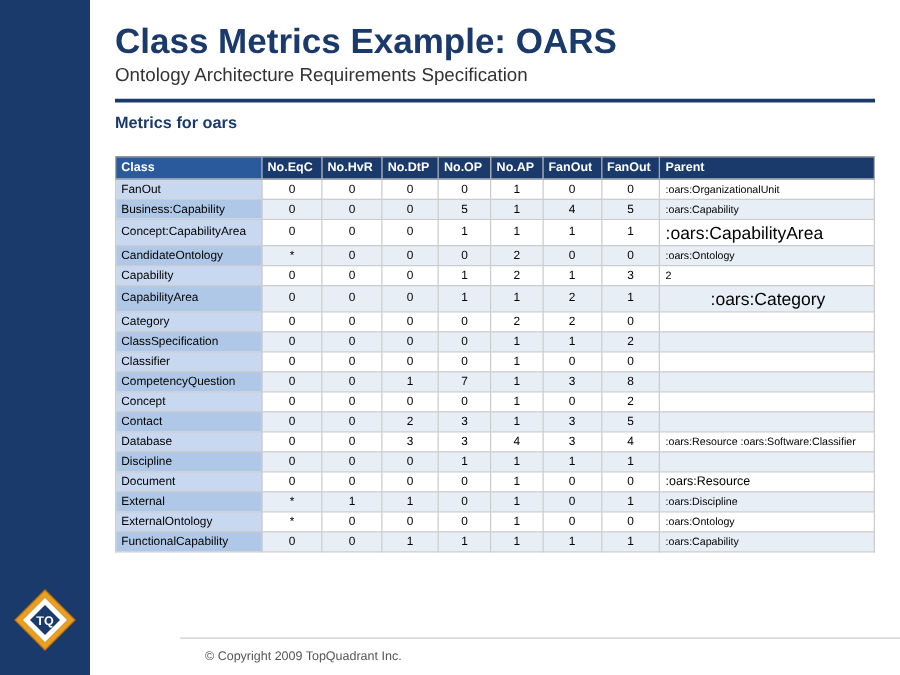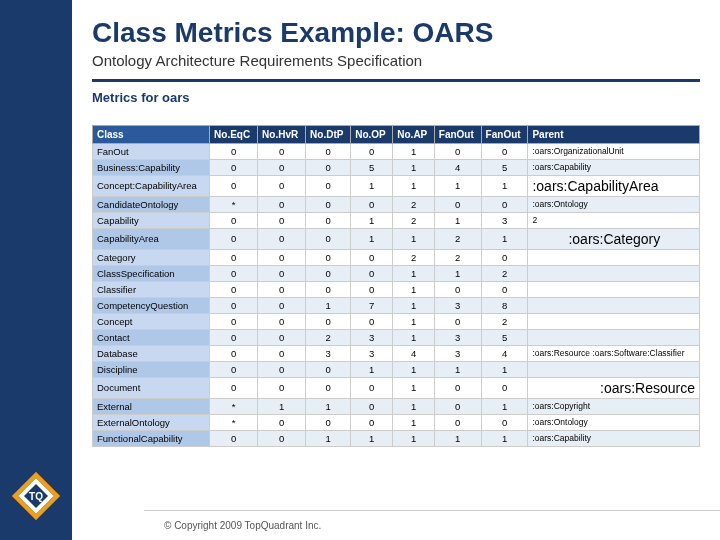--- a/index.html
+++ b/index.html
@@ -353,32 +353,32 @@
           </tr>
           <tr>
             <td class="class-col">Document</td>
             <td style="text-align: center;">0</td>
             <td style="text-align: center;">0</td>
             <td style="text-align: center;">0</td>
             <td style="text-align: center;">0</td>
             <td style="text-align: center;">1</td>
             <td style="text-align: center;">0</td>
             <td style="text-align: center;">0</td>
-            <td style="font-size: 14px; text-align: right;">:oars:Resource</td>
+            <td style="font-size: 10px;">:oars:Resource</td>
           </tr>
           <tr>
             <td class="class-col">External</td>
             <td style="text-align: center;">*</td>
             <td style="text-align: center;">1</td>
             <td style="text-align: center;">1</td>
             <td style="text-align: center;">0</td>
             <td style="text-align: center;">1</td>
             <td style="text-align: center;">0</td>
             <td style="text-align: center;">1</td>
-            <td style="font-size: 8.5px;">:oars:Copyright</td>
+            <td style="font-size: 8.5px;">:oars:Discipline</td>
           </tr>
           <tr>
             <td class="class-col">ExternalOntology</td>
             <td style="text-align: center;">*</td>
             <td style="text-align: center;">0</td>
             <td style="text-align: center;">0</td>
             <td style="text-align: center;">0</td>
             <td style="text-align: center;">1</td>
             <td style="text-align: center;">0</td>
             <td style="text-align: center;">0</td>

